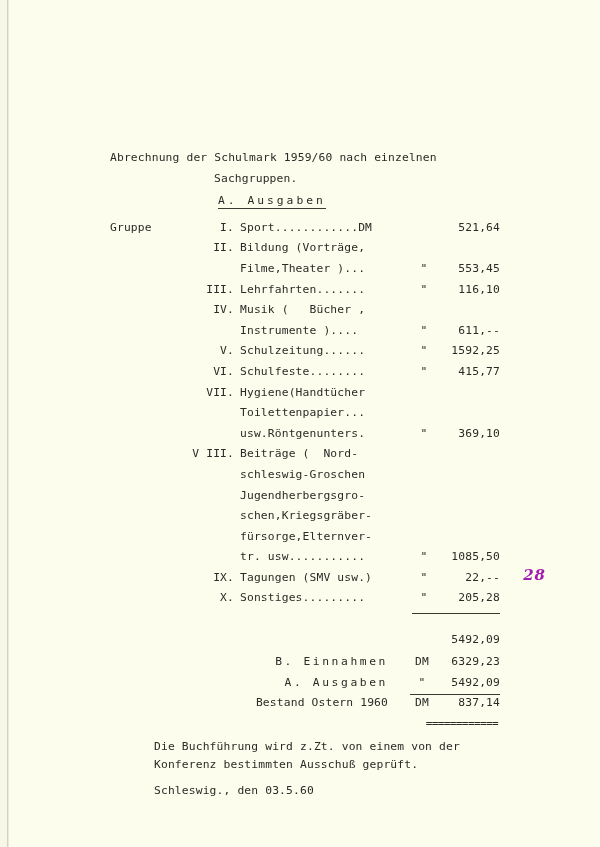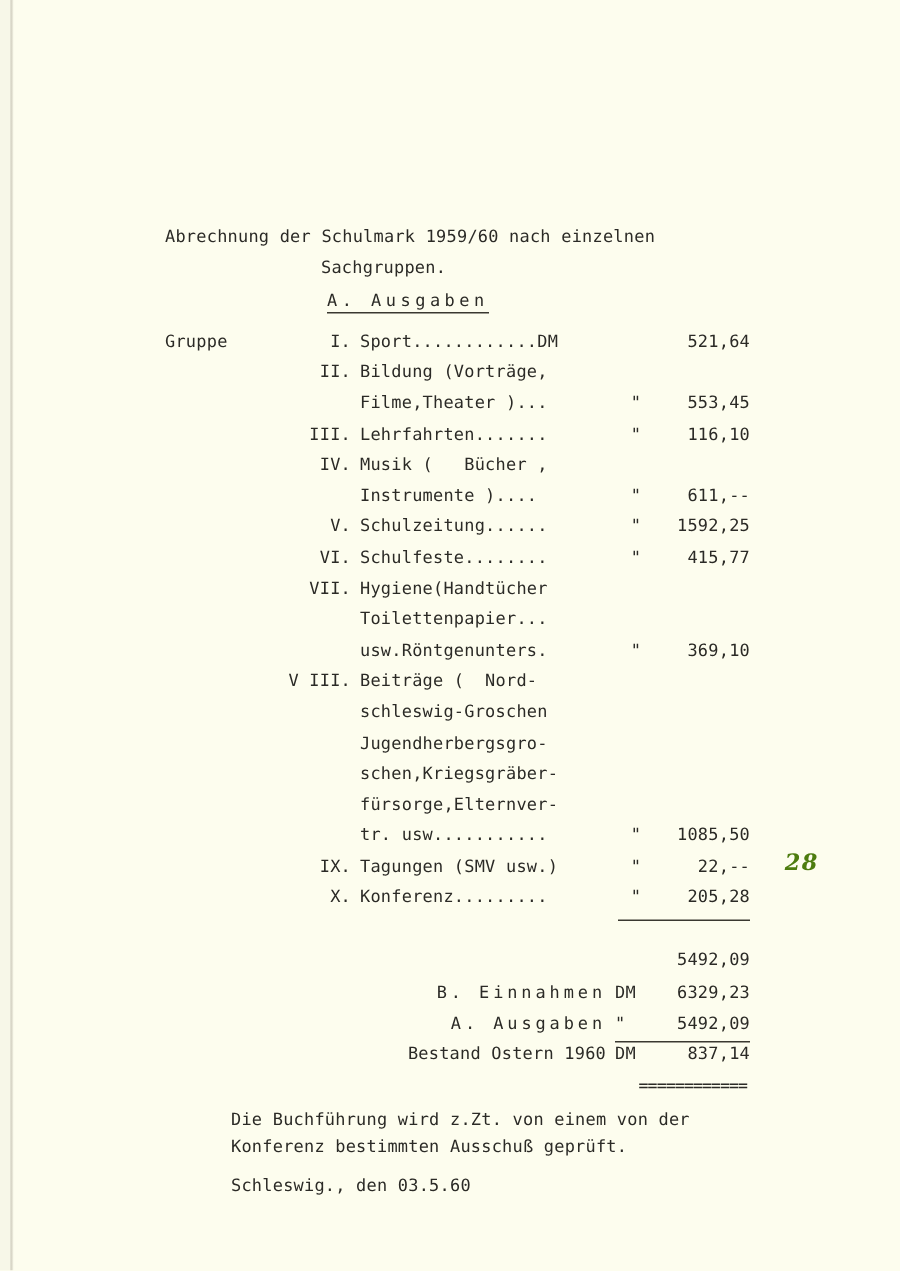--- a/index.html
+++ b/index.html
@@ -130,20 +130,22 @@
     justify-content: flex-end;
   }
   .s-label {
     text-align: center;
     padding-right: 6px;
   }
   .s-label.spaced { letter-spacing: 2.6px; }
   .s-cur {
     width: 24px;
     flex: 0 0 24px;
+    text-align: center;
+    margin-left: 16px;
   }
   .s-amt {
     width: 66px;
     flex: 0 0 66px;
     text-align: right;
   }
   .underlined .s-cur,
   .underlined .s-amt {
     border-bottom: 1px solid #3a3830;
     padding-bottom: 1px;
@@ -173,21 +175,21 @@
 
   .pageno {
     position: absolute;
     right: 54px;
     bottom: 44px;
     font-family: "DejaVu Serif", "Liberation Serif", serif;
     font-style: italic;
     font-weight: bold;
     font-size: 15px;
     letter-spacing: 1px;
-    color: #4d7c0f;
+    color: #a21caf;
   }
 </style>
 </head>
 <body>
 
 <div class="page">
 
   <div class="scan-edge2"></div>
   <div class="scan-edge"></div>
 
@@ -212,21 +214,21 @@
         <div class="row"><div class="c-group"></div><div class="c-num">VII.</div><div class="c-desc">Hygiene(Handtücher</div><div class="c-cur"></div><div class="c-amt"></div></div>
         <div class="row"><div class="c-group"></div><div class="c-num"></div><div class="c-desc">Toilettenpapier...</div><div class="c-cur"></div><div class="c-amt"></div></div>
         <div class="row"><div class="c-group"></div><div class="c-num"></div><div class="c-desc">usw.Röntgenunters.</div><div class="c-cur">"</div><div class="c-amt">369,10</div></div>
         <div class="row"><div class="c-group"></div><div class="c-num">V III.</div><div class="c-desc">Beiträge (  Nord-</div><div class="c-cur"></div><div class="c-amt"></div></div>
         <div class="row"><div class="c-group"></div><div class="c-num"></div><div class="c-desc">schleswig-Groschen</div><div class="c-cur"></div><div class="c-amt"></div></div>
         <div class="row"><div class="c-group"></div><div class="c-num"></div><div class="c-desc">Jugendherbergsgro-</div><div class="c-cur"></div><div class="c-amt"></div></div>
         <div class="row"><div class="c-group"></div><div class="c-num"></div><div class="c-desc">schen,Kriegsgräber-</div><div class="c-cur"></div><div class="c-amt"></div></div>
         <div class="row"><div class="c-group"></div><div class="c-num"></div><div class="c-desc">fürsorge,Elternver-</div><div class="c-cur"></div><div class="c-amt"></div></div>
         <div class="row"><div class="c-group"></div><div class="c-num"></div><div class="c-desc">tr. usw...........</div><div class="c-cur">"</div><div class="c-amt">1085,50</div></div>
         <div class="row"><div class="c-group"></div><div class="c-num">IX.</div><div class="c-desc">Tagungen (SMV usw.)</div><div class="c-cur">"</div><div class="c-amt">22,--</div></div>
-        <div class="row"><div class="c-group"></div><div class="c-num">X.</div><div class="c-desc">Konferenz.........</div><div class="c-cur">"</div><div class="c-amt">205,28</div></div>
+        <div class="row"><div class="c-group"></div><div class="c-num">X.</div><div class="c-desc">Sonstiges.........</div><div class="c-cur">"</div><div class="c-amt">205,28</div></div>
       </div>
 
     <div class="subtotal-rule"></div>
     <div class="row row-subtotal">
       <div class="c-group"></div>
       <div class="c-num"></div>
       <div class="c-desc"></div>
       <div class="c-cur"></div>
       <div class="c-amt">5492,09</div>
     </div>

